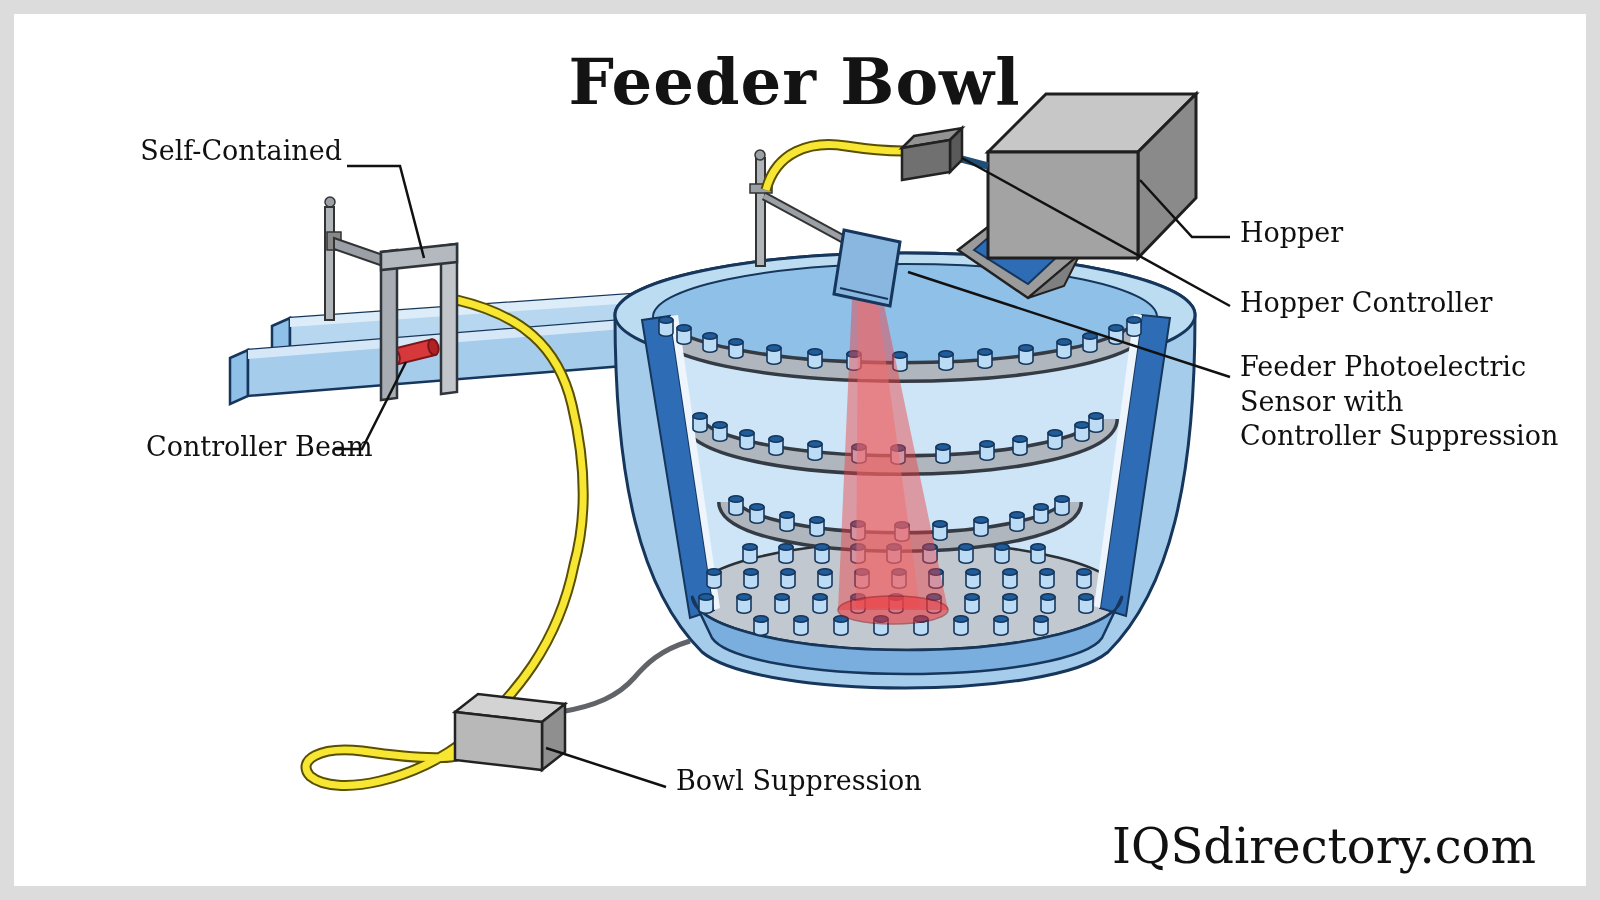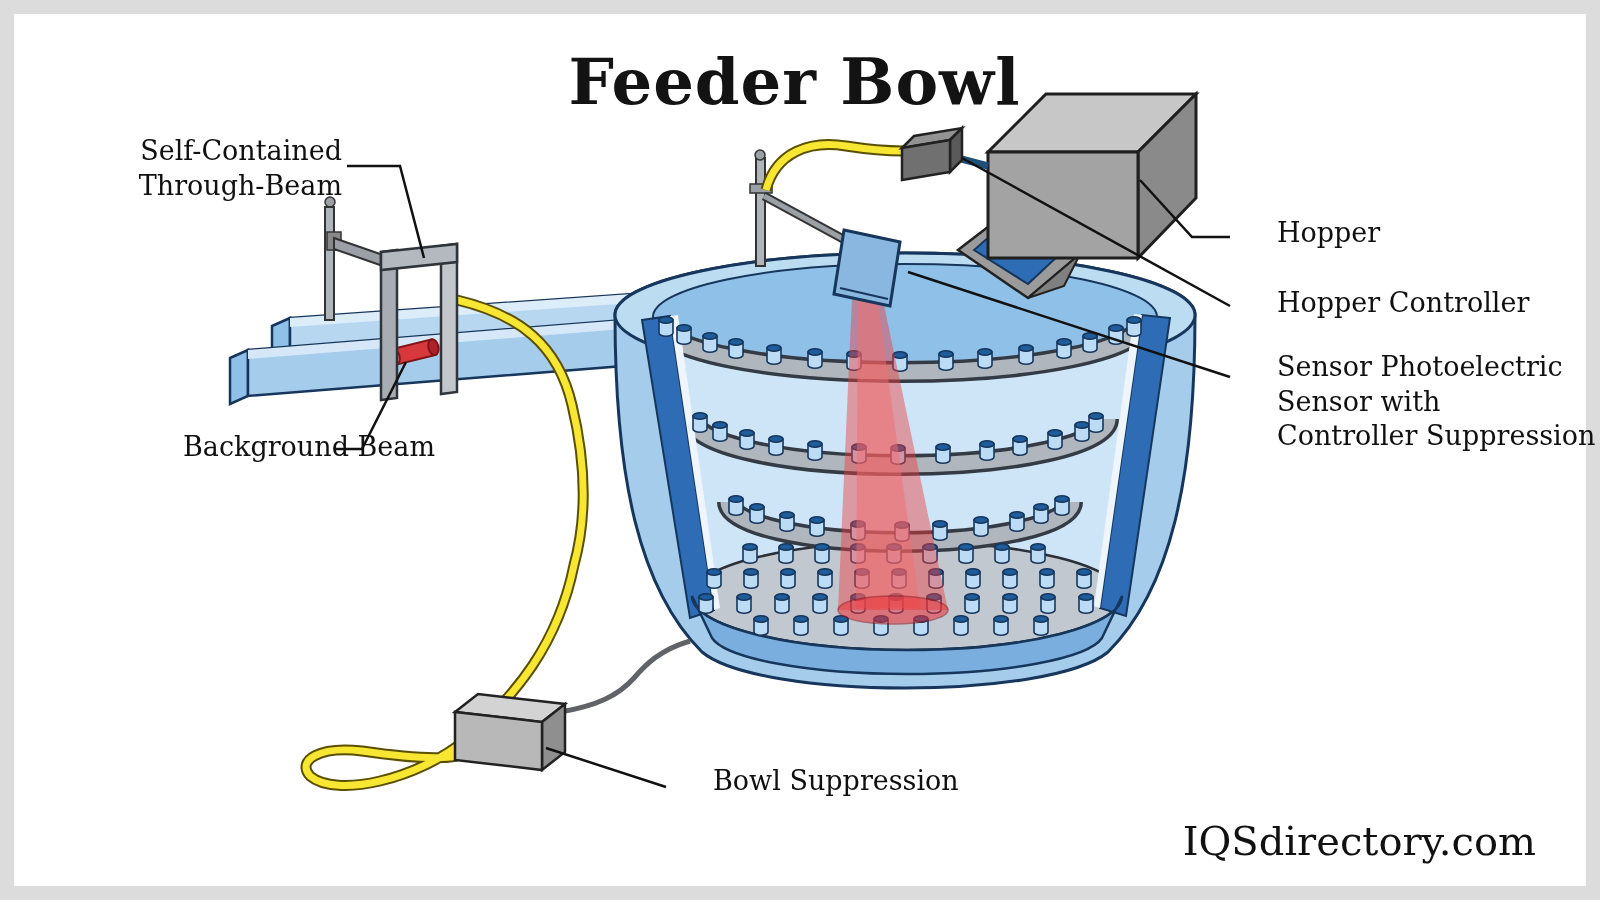--- a/index.html
+++ b/index.html
@@ -9,25 +9,25 @@
     font-family:"DejaVu Serif","Liberation Serif",serif;
   }
   .stage{position:relative;width:1600px;height:900px;}
   .frame{position:absolute;left:14px;top:14px;right:14px;bottom:14px;background:#ffffff;}
   svg.diagram{position:absolute;left:0;top:0;}
   .title{
     position:absolute;left:0;right:11px;top:44px;text-align:center;
     font-size:64px;font-weight:bold;color:#131313;letter-spacing:1px;
   }
   .lbl{
-    position:absolute;font-size:27px;color:#101010;line-height:1.28;white-space:nowrap;margin-left:37px;
+    position:absolute;font-size:27px;color:#101010;line-height:1.28;white-space:nowrap;
   }
   .lbl.right-align{text-align:right;}
   .watermark{
-    position:absolute;right:64px;top:818px;font-size:40px;color:#111111;margin-left:16px;
+    position:absolute;right:64px;top:818px;font-size:48px;color:#111111;margin-left:16px;
   }
 </style>
 </head>
 <body>
 
 <div class="stage">
   <div class="frame"></div>
 
   <svg class="diagram" width="1600" height="900" viewBox="0 0 1600 900">
 
@@ -448,31 +448,30 @@
       <polyline points="1230,237 1192,237 1140,180"></polyline>
       <polyline points="1230,306 962,158"></polyline>
       <polyline points="1230,377 908,272"></polyline>
     </g>
   </svg>
 
   <div class="title">Feeder Bowl</div>
 
   <div class="lbl right-align" style="right:1258px;top:134px;">
     <div>Self-Contained</div>
-    <div>Through-Beam</div>
   </div>
 
-  <div class="lbl" style="left:146px;top:430px;">Background Beam</div>
+  <div class="lbl" style="left:146px;top:430px;">Controller Beam</div>
 
   <div class="lbl" style="left:676px;top:764px;">Bowl Suppression</div>
 
   <div class="lbl" style="left:1240px;top:216px;text-align:right;">Hopper</div>
 
   <div class="lbl" style="left:1240px;top:286px;text-align:center;">Hopper Controller</div>
 
   <div class="lbl" style="left:1240px;top:350px;">
-    <div>Sensor Photoelectric</div>
+    <div>Feeder Photoelectric</div>
     <div>Sensor with</div>
     <div>Controller Suppression</div>
   </div>
 
   <div class="watermark">IQSdirectory.com</div>
 </div>
 
 </body></html>

